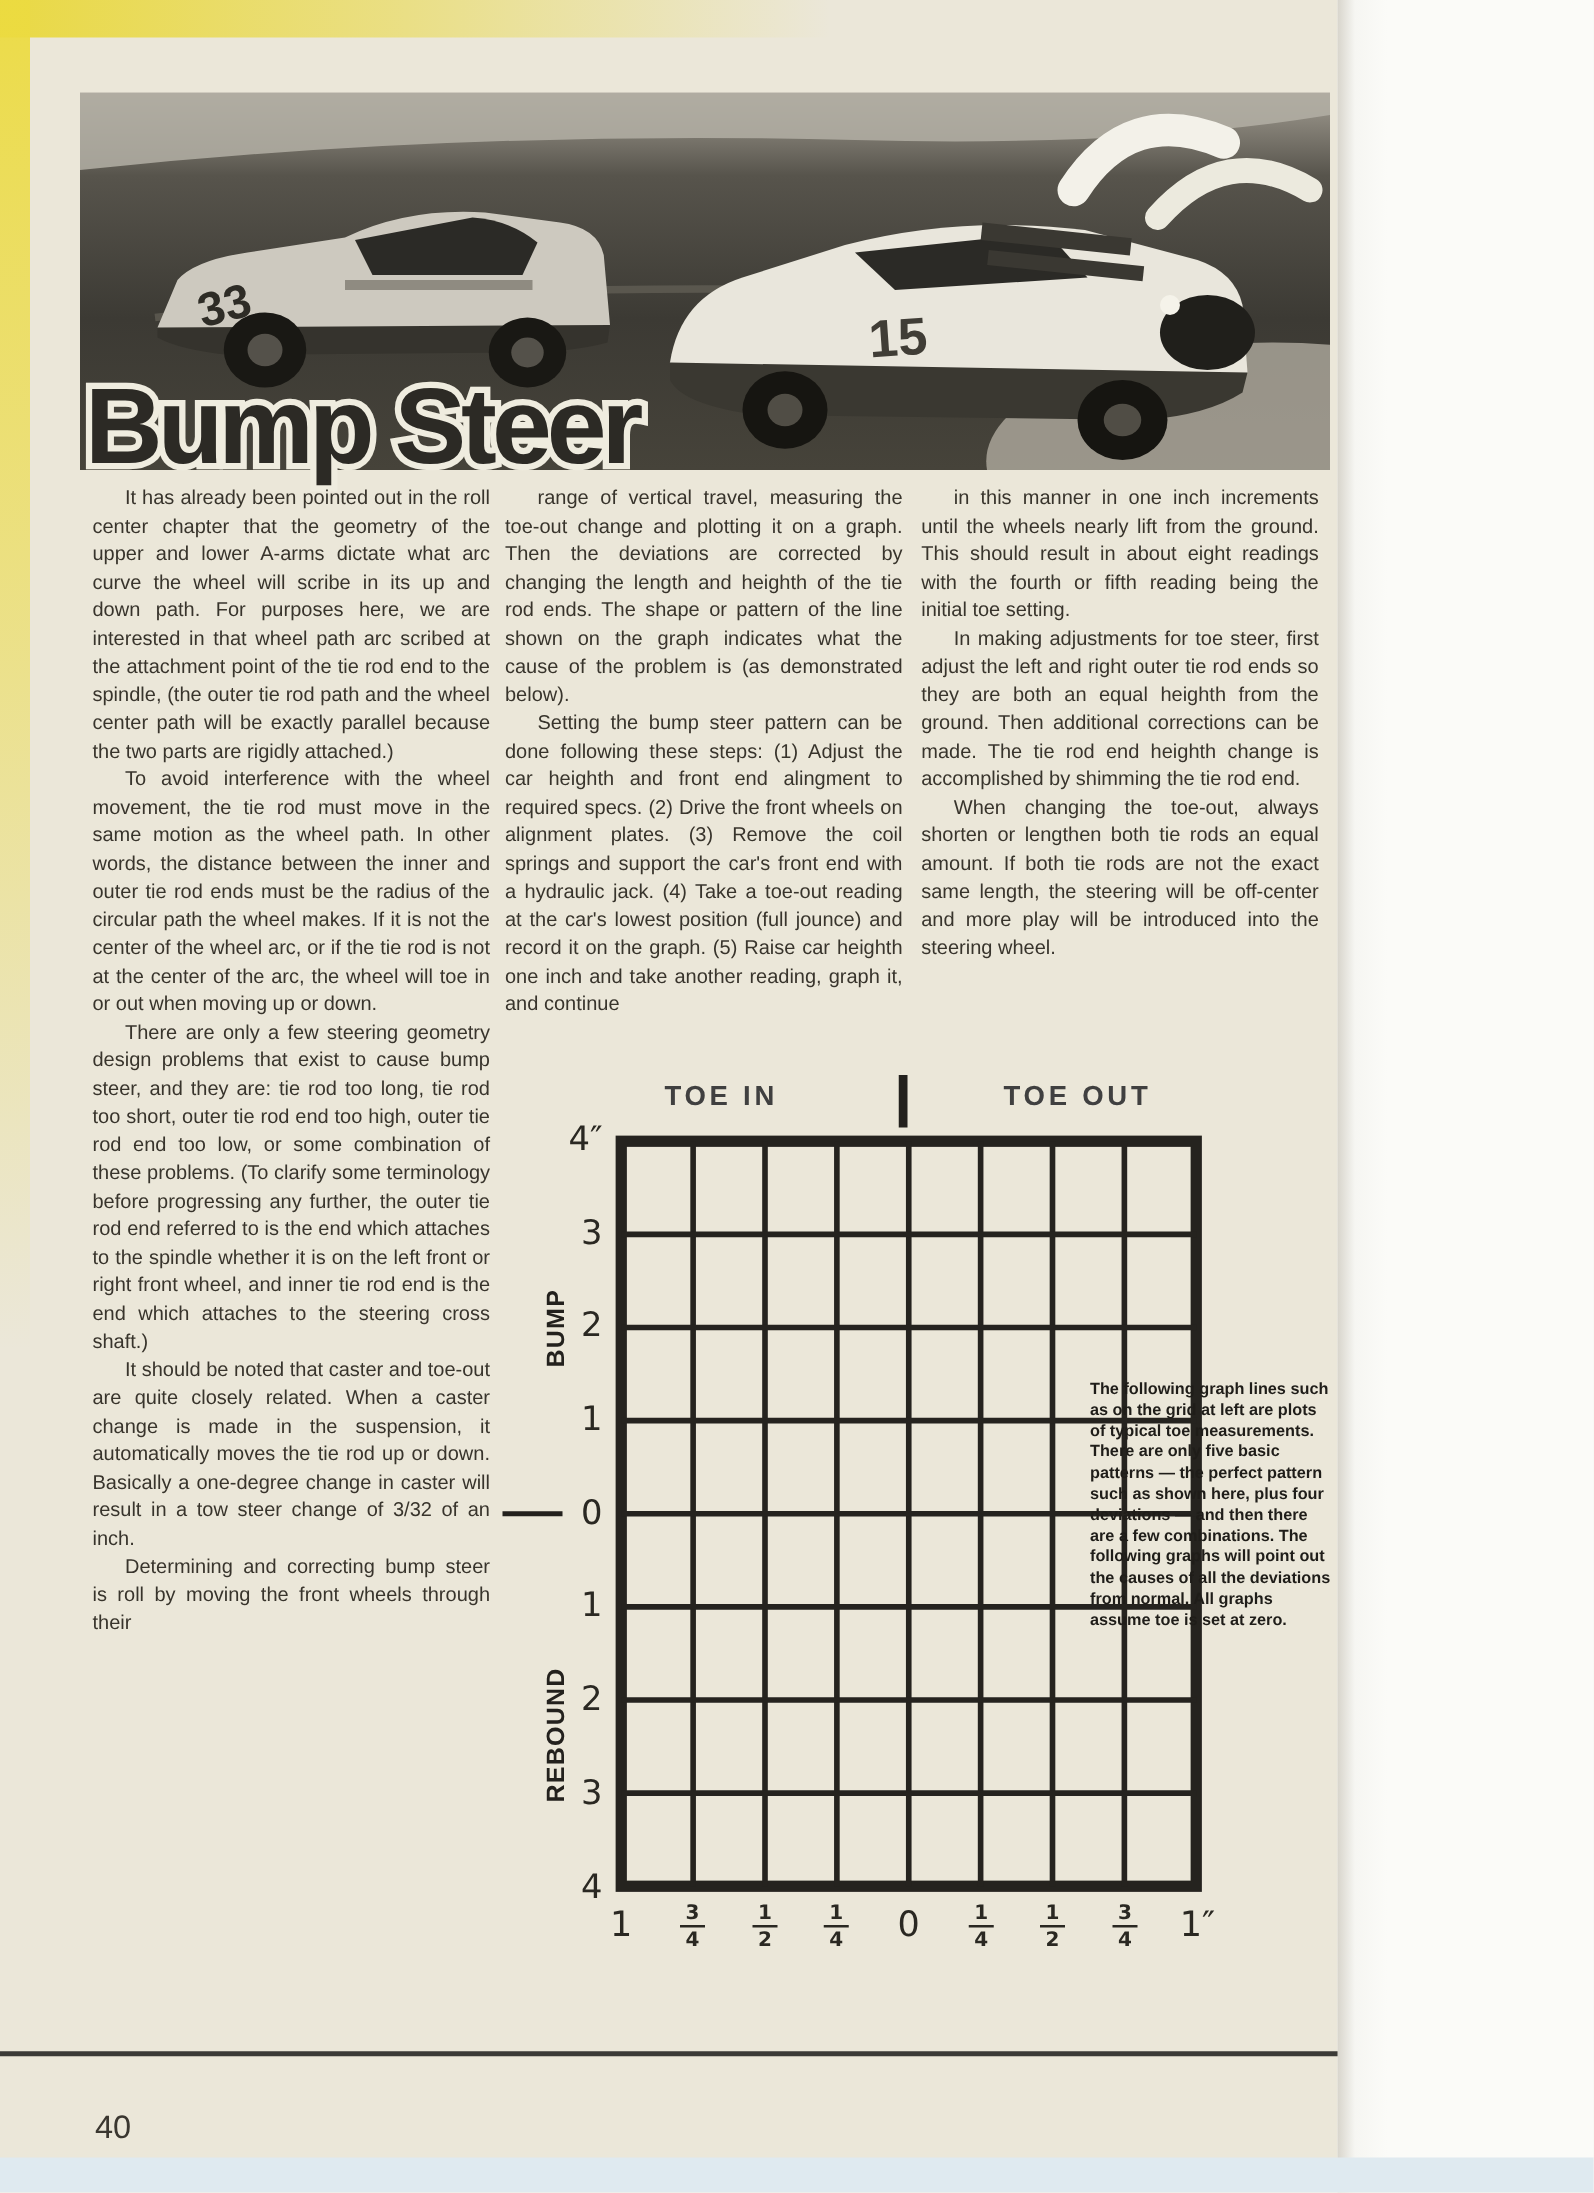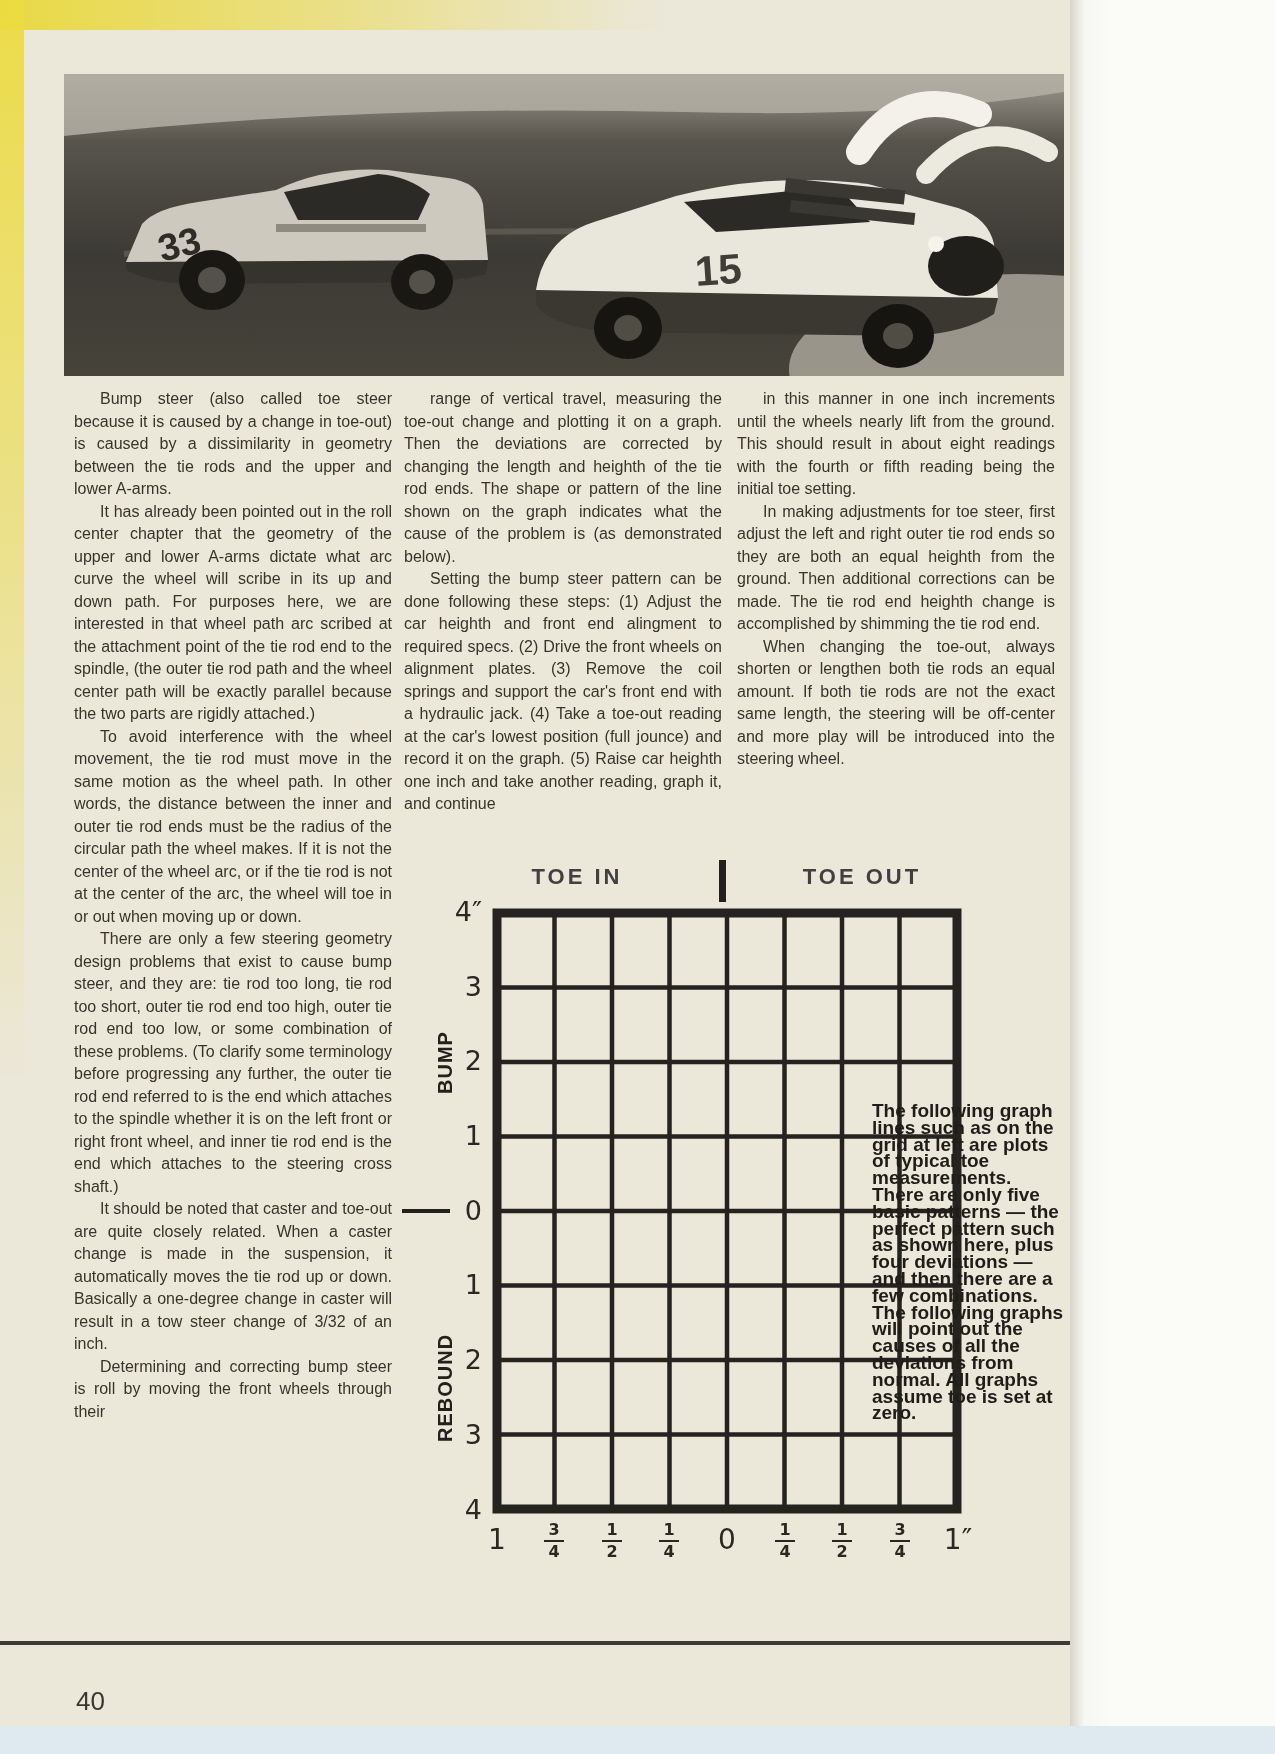--- a/index.html
+++ b/index.html
@@ -45,21 +45,21 @@
   .frac .fden{padding-top:2px;}
   .rot-label{position:absolute;left:434px;width:28px;font-weight:bold;font-size:20px;
        letter-spacing:1px;color:#23211d;writing-mode:vertical-rl;transform:rotate(180deg);
        text-align:center;}
   .bump{top:1008px;height:110px;}
   .rebound{top:1318px;height:140px;}
   .zero-dash{position:absolute;left:402px;top:1209px;width:48px;height:4px;background:#23211d;}
 
   
   .caption{position:absolute;left:872px;top:1103px;width:194px;font-weight:bold;
-       font-size:19px;line-height:16.8px;color:#1f1d19;}
+       font-size:13px;line-height:16.8px;color:#1f1d19;}
 
   .bottom-rule{position:absolute;left:0;top:1641px;width:1075px;height:4px;background:#3c3b37;}
   .page-number{position:absolute;left:76px;top:1686px;font-size:26px;color:#3a3730;}
 </style>
 </head>
 <body>
 
 <div class="page">
 
   <div class="photo">
@@ -101,23 +101,27 @@
         <path d="M0,124 L462,132 L458,148 Q430,166 380,170 L70,166 Q10,158 0,138 Z" fill="#3a3831"></path>
         <ellipse cx="92" cy="162" rx="34" ry="31" fill="#161511"></ellipse>
         <ellipse cx="92" cy="162" rx="14" ry="13" fill="#504d45"></ellipse>
         <ellipse cx="362" cy="170" rx="36" ry="32" fill="#161511"></ellipse>
         <ellipse cx="362" cy="170" rx="15" ry="13" fill="#504d45"></ellipse>
         <text x="160" y="120" font-size="42" font-weight="bold" fill="#403d36" transform="rotate(-4 160 120)">15</text>
       </g>
     </svg>
   </div>
 
+  <div class="title-wrap">
+    <svg width="620" height="110" viewBox="0 0 620 110">
+      <text x="8" y="82" font-family="Liberation Sans, sans-serif" font-size="86" font-weight="bold" letter-spacing="-4" fill="#2c2a25" stroke="#efecdf" stroke-width="10" paint-order="stroke">Bump Steer</text>
+    </svg>
+  </div>
 
   <div class="col col1">
-    <p>Bump steer (also called toe steer because it is caused by a change in toe-out) is caused by a dissimilarity in geometry between the tie rods and the upper and lower A-arms.</p>
     <p>It has already been pointed out in the roll center chapter that the geometry of the upper and lower A-arms dictate what arc curve the wheel will scribe in its up and down path. For purposes here, we are interested in that wheel path arc scribed at the attachment point of the tie rod end to the spindle, (the outer tie rod path and the wheel center path will be exactly parallel because the two parts are rigidly attached.)</p>
     <p>To avoid interference with the wheel movement, the tie rod must move in the same motion as the wheel path. In other words, the distance between the inner and outer tie rod ends must be the radius of the circular path the wheel makes. If it is not the center of the wheel arc, or if the tie rod is not at the center of the arc, the wheel will toe in or out when moving up or down.</p>
     <p>There are only a few steering geometry design problems that exist to cause bump steer, and they are: tie rod too long, tie rod too short, outer tie rod end too high, outer tie rod end too low, or some combination of these problems. (To clarify some terminology before progressing any further, the outer tie rod end referred to is the end which attaches to the spindle whether it is on the left front or right front wheel, and inner tie rod end is the end which attaches to the steering cross shaft.)</p>
     <p>It should be noted that caster and toe-out are quite closely related. When a caster change is made in the suspension, it automatically moves the tie rod up or down. Basically a one-degree change in caster will result in a tow steer change of 3/32 of an inch.</p>
     <p>Determining and correcting bump steer is roll by moving the front wheels through their</p>
   </div>
 
   <div class="col col2">
     <p>range of vertical travel, measuring the toe-out change and plotting it on a graph. Then the deviations are corrected by changing the length and heighth of the tie rod ends. The shape or pattern of the line shown on the graph indicates what the cause of the problem is (as demonstrated below).</p>
     <p>Setting the bump steer pattern can be done following these steps: (1) Adjust the car heighth and front end alingment to required specs. (2) Drive the front wheels on alignment plates. (3) Remove the coil springs and support the car's front end with a hydraulic jack. (4) Take a toe-out reading at the car's lowest position (full jounce) and record it on the graph. (5) Raise car heighth one inch and take another reading, graph it, and continue</p>

